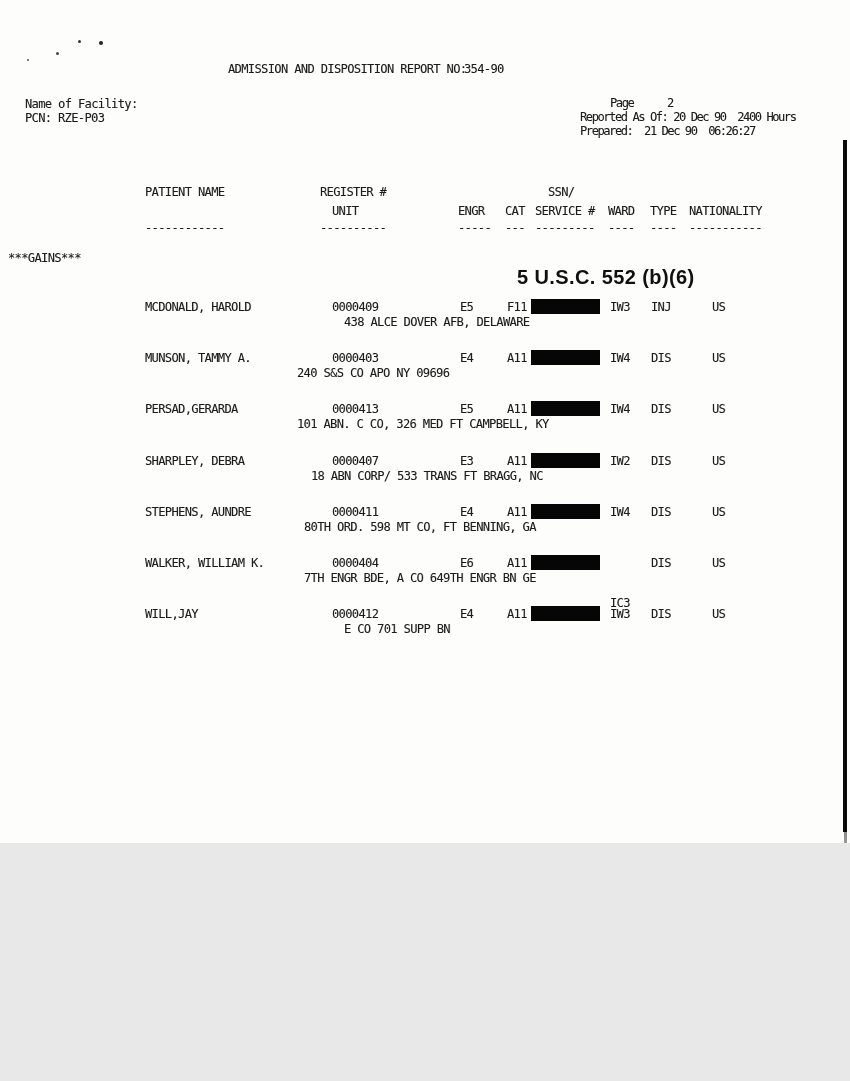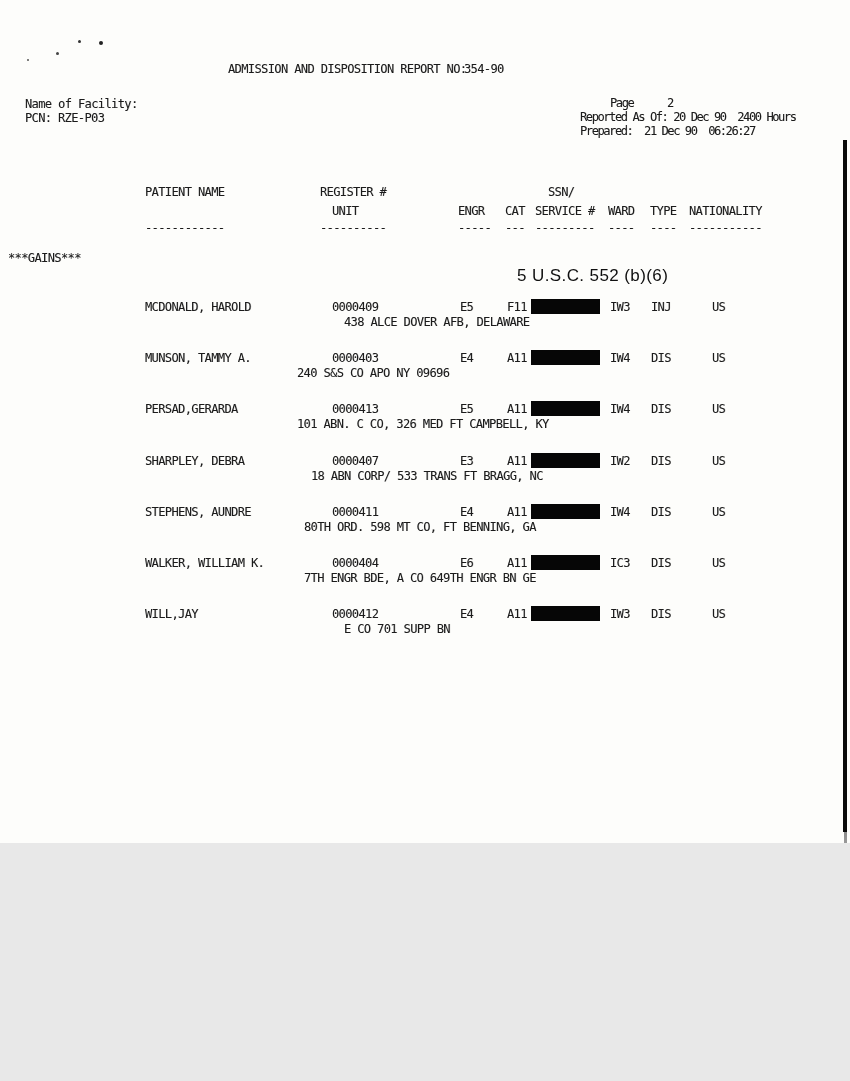--- a/index.html
+++ b/index.html
@@ -12,22 +12,22 @@
     font-size:12px;
     color:#1b1b1b;
     letter-spacing:-0.6px;
     overflow:hidden;
   }
   .t{position:absolute;white-space:pre;text-shadow:0.3px 0 0 rgba(0,0,0,0.28);}
   .rhead{letter-spacing:-1.4px;}
   .stamp{
     position:absolute;
     font-family:"Liberation Sans", sans-serif;
-    font-size:17px;
-    font-weight:400;
+    font-size:20px;
+    font-weight:700;
     letter-spacing:0.4px;
     color:#101010;
     text-shadow:none;
   }
   .row{position:absolute;left:0;width:850px;height:34px;}
   .row .t{top:0;}
   .row .unit{top:15px;}
   .redaction{
     position:absolute;
     top:-1px;
@@ -146,21 +146,21 @@
     <span class="t" style="left:712px;">US</span>
     <span class="t unit" style="left:304px;">80TH ORD. 598 MT CO, FT BENNING, GA</span>
   </div>
 
   <div class="row" style="top:556px;">
     <span class="t" style="left:145px;">WALKER, WILLIAM K.</span>
     <span class="t" style="left:332px;">0000404</span>
     <span class="t" style="left:460px;">E6</span>
     <span class="t" style="left:507px;">A11</span>
     <span class="redaction" style="left:531px;"></span>
-    <span class="t" style="left:610px;">IC3</span>
+    <span class="t" style="left:610px;margin-top:40px;">IC3</span>
     <span class="t" style="left:651px;">DIS</span>
     <span class="t" style="left:712px;">US</span>
     <span class="t unit" style="left:304px;">7TH ENGR BDE, A CO 649TH ENGR BN GE</span>
   </div>
 
   <div class="row" style="top:607px;">
     <span class="t" style="left:145px;text-align:center;">WILL,JAY</span>
     <span class="t" style="left:332px;">0000412</span>
     <span class="t" style="left:460px;">E4</span>
     <span class="t" style="left:507px;">A11</span>

